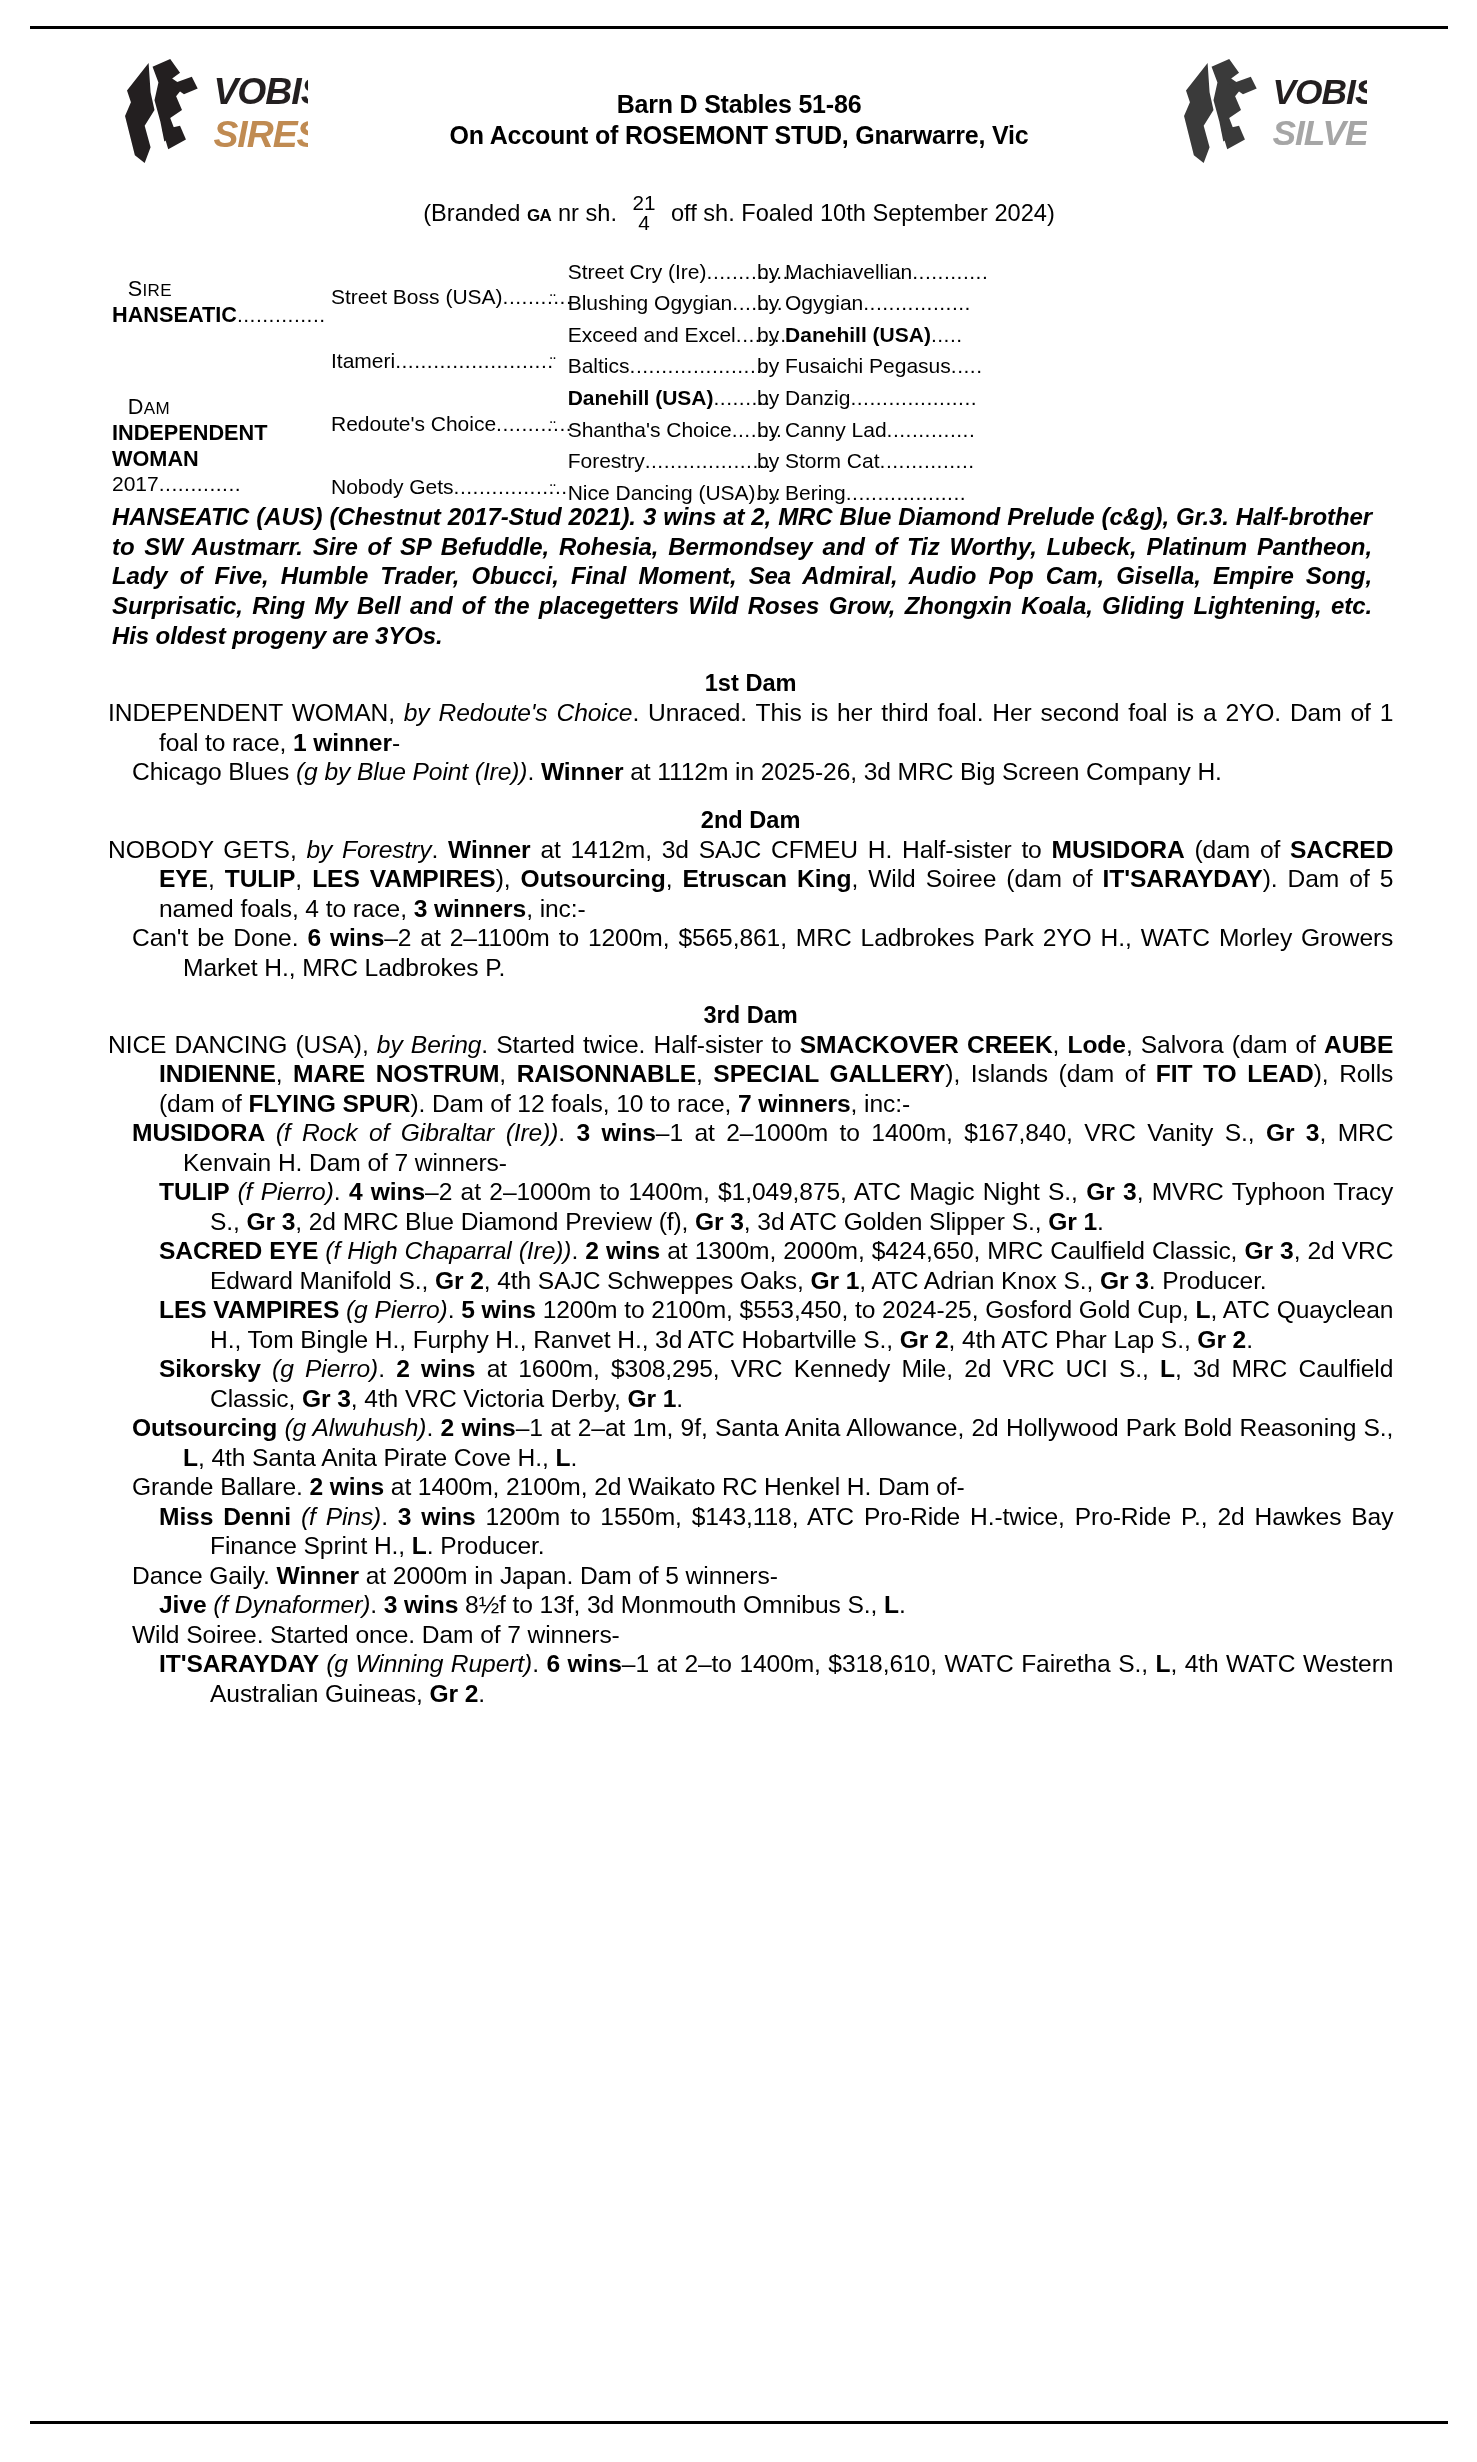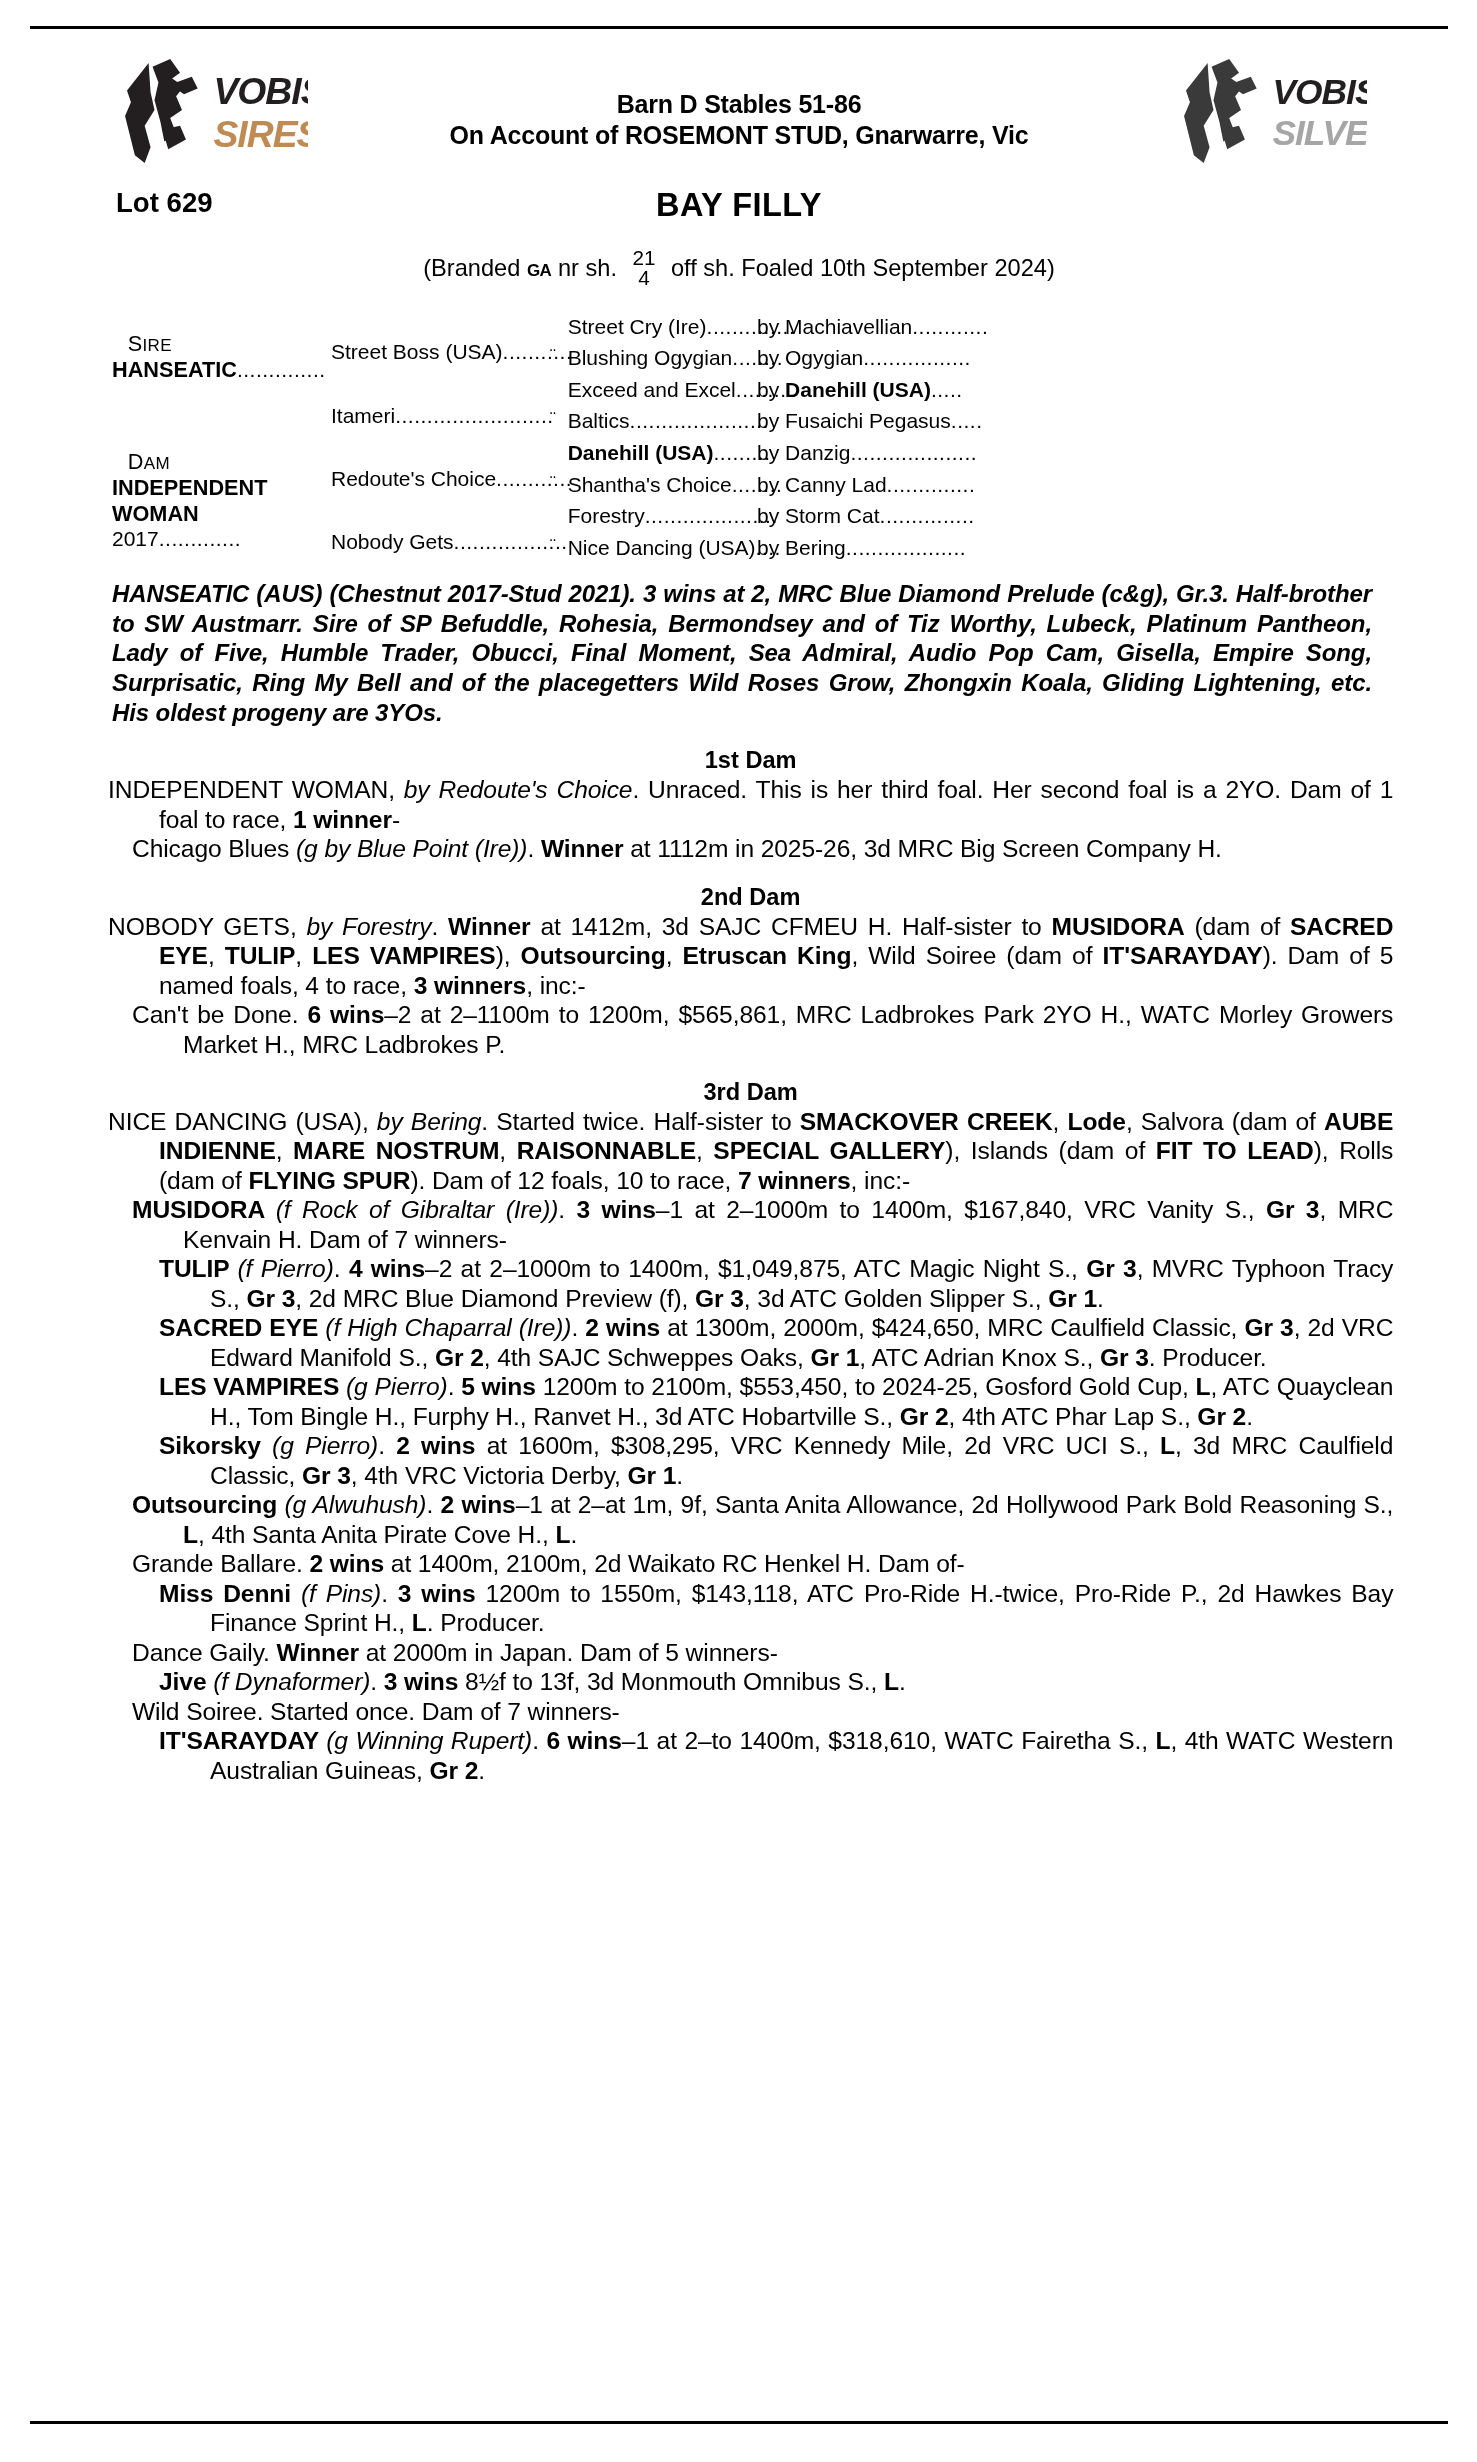--- a/index.html
+++ b/index.html
@@ -164,21 +164,21 @@
 
   .sire-block { position: absolute; top: 21.7px; left: 0; }
   .dam-block  { position: absolute; top: 140px; left: 0; }
   .c2a { position: absolute; top: 31.5px; }
   .c2b { position: absolute; top: 95px; }
   .c2c { position: absolute; top: 158px; }
   .c2d { position: absolute; top: 221px; }
 
   
   .sire-summary {
-    margin-top: 24px;
+    margin-top: 2px;
     padding: 0 39px 0 45px;
     font-weight: bold;
     font-style: italic;
     font-size: 24px;
     line-height: 1.24;
     text-align: justify;
     font-stretch: condensed;
     letter-spacing: -0.1px;
   }
 
@@ -240,24 +240,20 @@
           <path d="M42 10 L60 2 L70 16 L62 22 L74 30 L66 40 L72 54 L60 62 L66 78 L54 86 L50 66 L44 44 L48 26 Z"></path>
           <path d="M60 28 L82 20 L88 32 L74 38 Z"></path>
           <path d="M52 74 L70 70 L76 84 L58 94 Z"></path>
         </g>
         <text x="104" y="48" font-family="Liberation Sans, sans-serif" font-size="36" font-weight="bold" font-style="italic" fill="#231f20" letter-spacing="-1">VOBIS</text>
         <text x="104" y="90" font-family="Liberation Sans, sans-serif" font-size="36" font-weight="bold" font-style="italic" fill="#a6a6a6" letter-spacing="-1">SILVER</text>
       </svg>
     </div>
   </div>
 
-  <div class="title-row">
-    <div class="lot">Lot 629</div>
-    <div class="bay">BAY FILLY</div>
-  </div>
 
   <div class="branded">
     <span>(Branded</span>
     <span class="brand-mark">GA</span>
     <span>nr sh.</span>
     <span class="frac">
       <span class="num">21</span>
       <span class="den">4</span>
     </span>
     <span>off sh. Foaled 10th September 2024)</span>

